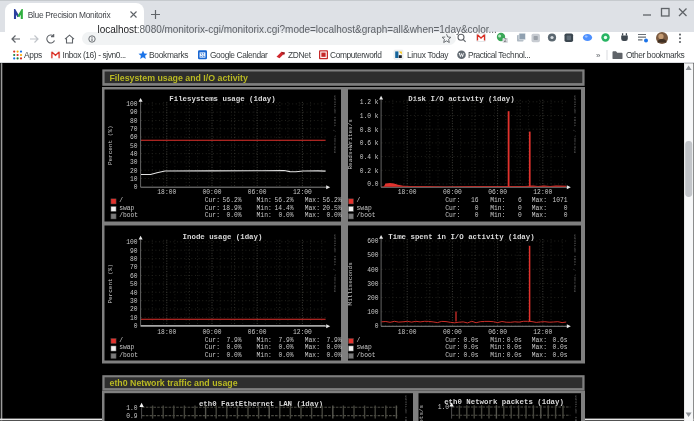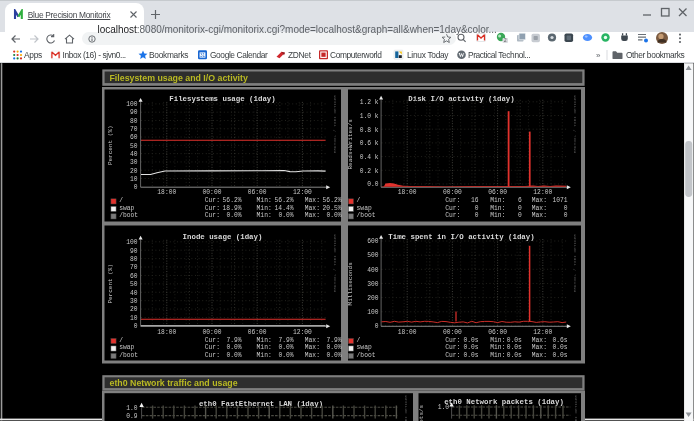--- a/index.html
+++ b/index.html
@@ -5,21 +5,21 @@
 .abs{position:absolute;}
 body{font-family:"Liberation Sans",sans-serif;position:relative;}
 </style></head><body>
 
 <div class="abs" style="left:0;top:0;width:694px;height:31.5px;background:#dee1e6;border-top:1px solid #c6cace;"></div>
 <div class="abs" style="left:5px;top:3px;width:138.5px;height:28.5px;background:#fff;border-radius:8px 8px 0 0;"></div>
 <svg class="abs" style="left:13px;top:8.5px" width="11" height="11" viewBox="0 0 11 11">
  <path d="M2 10 V1.8 L5.4 7.6" stroke="#2b3f9e" stroke-width="2.1" fill="none"></path>
  <path d="M5.4 7.6 L8.8 1.8 V10" stroke="#2fae3e" stroke-width="2.1" fill="none"></path>
 </svg>
-<div class="abs" style="left:27.7px;top:10px;font-size:8.4px;color:#45484d;letter-spacing:-0.3px;text-decoration:underline;">Blue Precision Monitorix</div>
+<div class="abs" style="left:27.7px;top:10px;font-size:8.4px;color:#45484d;letter-spacing:-0.3px;">Blue Precision Monitorix</div>
 <svg class="abs" style="left:128.5px;top:10px" width="9" height="9" viewBox="0 0 9 9">
  <path d="M1.5 1.5 L7.5 7.5 M7.5 1.5 L1.5 7.5" stroke="#5f6368" stroke-width="1.1"></path>
 </svg>
 <svg class="abs" style="left:150px;top:9px" width="11" height="11" viewBox="0 0 11 11">
  <path d="M5.5 1 V10 M1 5.5 H10" stroke="#5f6368" stroke-width="1.2"></path>
 </svg>
 
 <svg class="abs" style="left:641px;top:7px" width="50" height="11" viewBox="0 0 50 11">
  <path d="M2 8 H10" stroke="#5f6368" stroke-width="1.3"></path>
  <rect x="20.5" y="1.5" width="7.5" height="7.5" fill="none" stroke="#5f6368" stroke-width="1.3"></rect>

